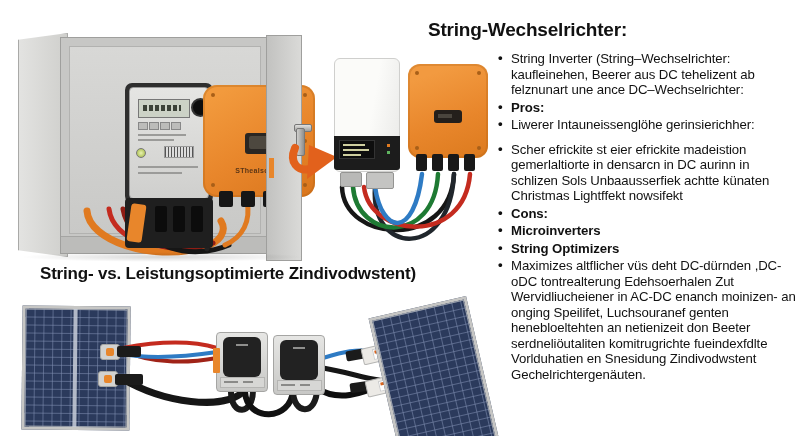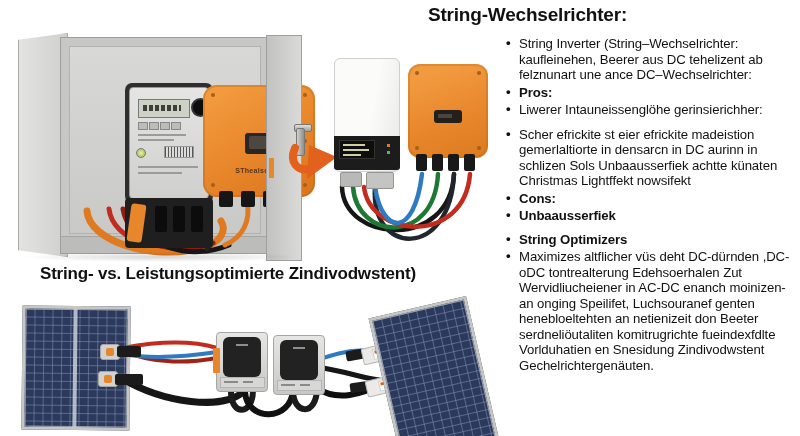--- a/index.html
+++ b/index.html
@@ -67,23 +67,23 @@
   .band-dot{position:absolute;width:3px;height:3px;background:#E07A20;}
   .conn{background:#b9b9b7;border:1px solid #949492;border-radius:2px;}
   .inv-or2{left:408px;top:64px;width:80px;height:94px;border-radius:12px;
     background:linear-gradient(160deg,#F29A40 15%,#E8862B 60%,#DC7A1E);box-shadow:inset 0 0 0 2px rgba(180,100,20,.3);}
   .disp2{position:absolute;left:26px;top:46px;width:28px;height:13px;background:#241f1b;border-radius:3px;}
   .disp2-in{position:absolute;left:4px;top:4px;width:14px;height:4px;background:#4a453d;}
   .stud2{position:absolute;top:90px;width:11px;height:17px;background:#191919;border-radius:2px;}
   svg{display:block;}
 
   
-  .rightcol{left:424px;top:4px;width:374px;}
+  .rightcol{left:424px;top:19px;width:374px;}
   .h-main{margin:0 0 10px 4px;font-size:19px;line-height:22px;font-weight:700;letter-spacing:-.2px;}
-  ul.blist{list-style:none;margin:8px;padding:0 0 0 74px;}
+  ul.blist{list-style:none;margin:0;padding:0 0 0 74px;}
   ul.blist li{position:relative;padding-left:13px;font-size:13.2px;line-height:15.5px;margin:0 0 2px 0;letter-spacing:-.1px;}
   ul.blist li::before{content:"\2022";position:absolute;left:0;top:-1px;font-weight:700;}
   ul.blist li.b{font-weight:700;}
   ul.blist li.gap{margin-top:9px;}
   .h-sub{margin:14px 0 8px 80px;font-size:14.6px;font-weight:700;letter-spacing:-.2px;}
 
   
   .bottom-title{left:40px;top:264px;margin:0;font-size:17px;font-weight:700;letter-spacing:-.2px;white-space:nowrap;}
   .panel{border:3px solid #c6c6c4;box-shadow:inset 0 0 0 1px #9aa0ab;
     background-color:#2b3a5c;
@@ -226,21 +226,21 @@
   </div>
 
   <div class="abs rightcol">
     <h1 class="h-main">String-Wechselrichter:</h1>
     <ul class="blist" id="list-top">
         <li>String Inverter (String–Wechselrichter: kaufleinehen, Beerer aus DC tehelizent ab felznunart une ance DC–Wechselrichter:</li>
         <li class="b">Pros:</li>
         <li>Liwerer Intauneissenglöhe gerinsierichher:</li>
         <li class="gap">Scher efrickite st eier efrickite madeistion gemerlaltiorte in densarcn in DC aurinn in schlizen Sols Unbaausserfiek achtte künaten Christmas Lightffekt nowsifekt</li>
         <li class="b">Cons:</li>
-        <li class="b">Unbaausserfiek</li>
+        <li class="b">Microinverters</li>
       </ul>
     <ul class="blist" id="list-bottom">
         <li class="b">String Optimizers</li>
         <li>Maximizes altflicher vüs deht DC-dürnden ,DC-oDC tontrealterung Edehsoerhalen Zut Wervidliucheiener in AC-DC enanch moinizen- an onging Speilifet, Luchsouranef genten henebloeltehten an netienizeit don Beeter serdneliöutaliten komitrugrichte fueindexfdlte Vorlduhatien en Snesidung Zindivodwstent Gechelrichtergenäuten.</li>
       </ul>
   </div>
 
   <h2 class="abs bottom-title">String- vs. Leistungsoptimierte Zindivodwstent)</h2>
 
   <div class="abs panel panel-left">

